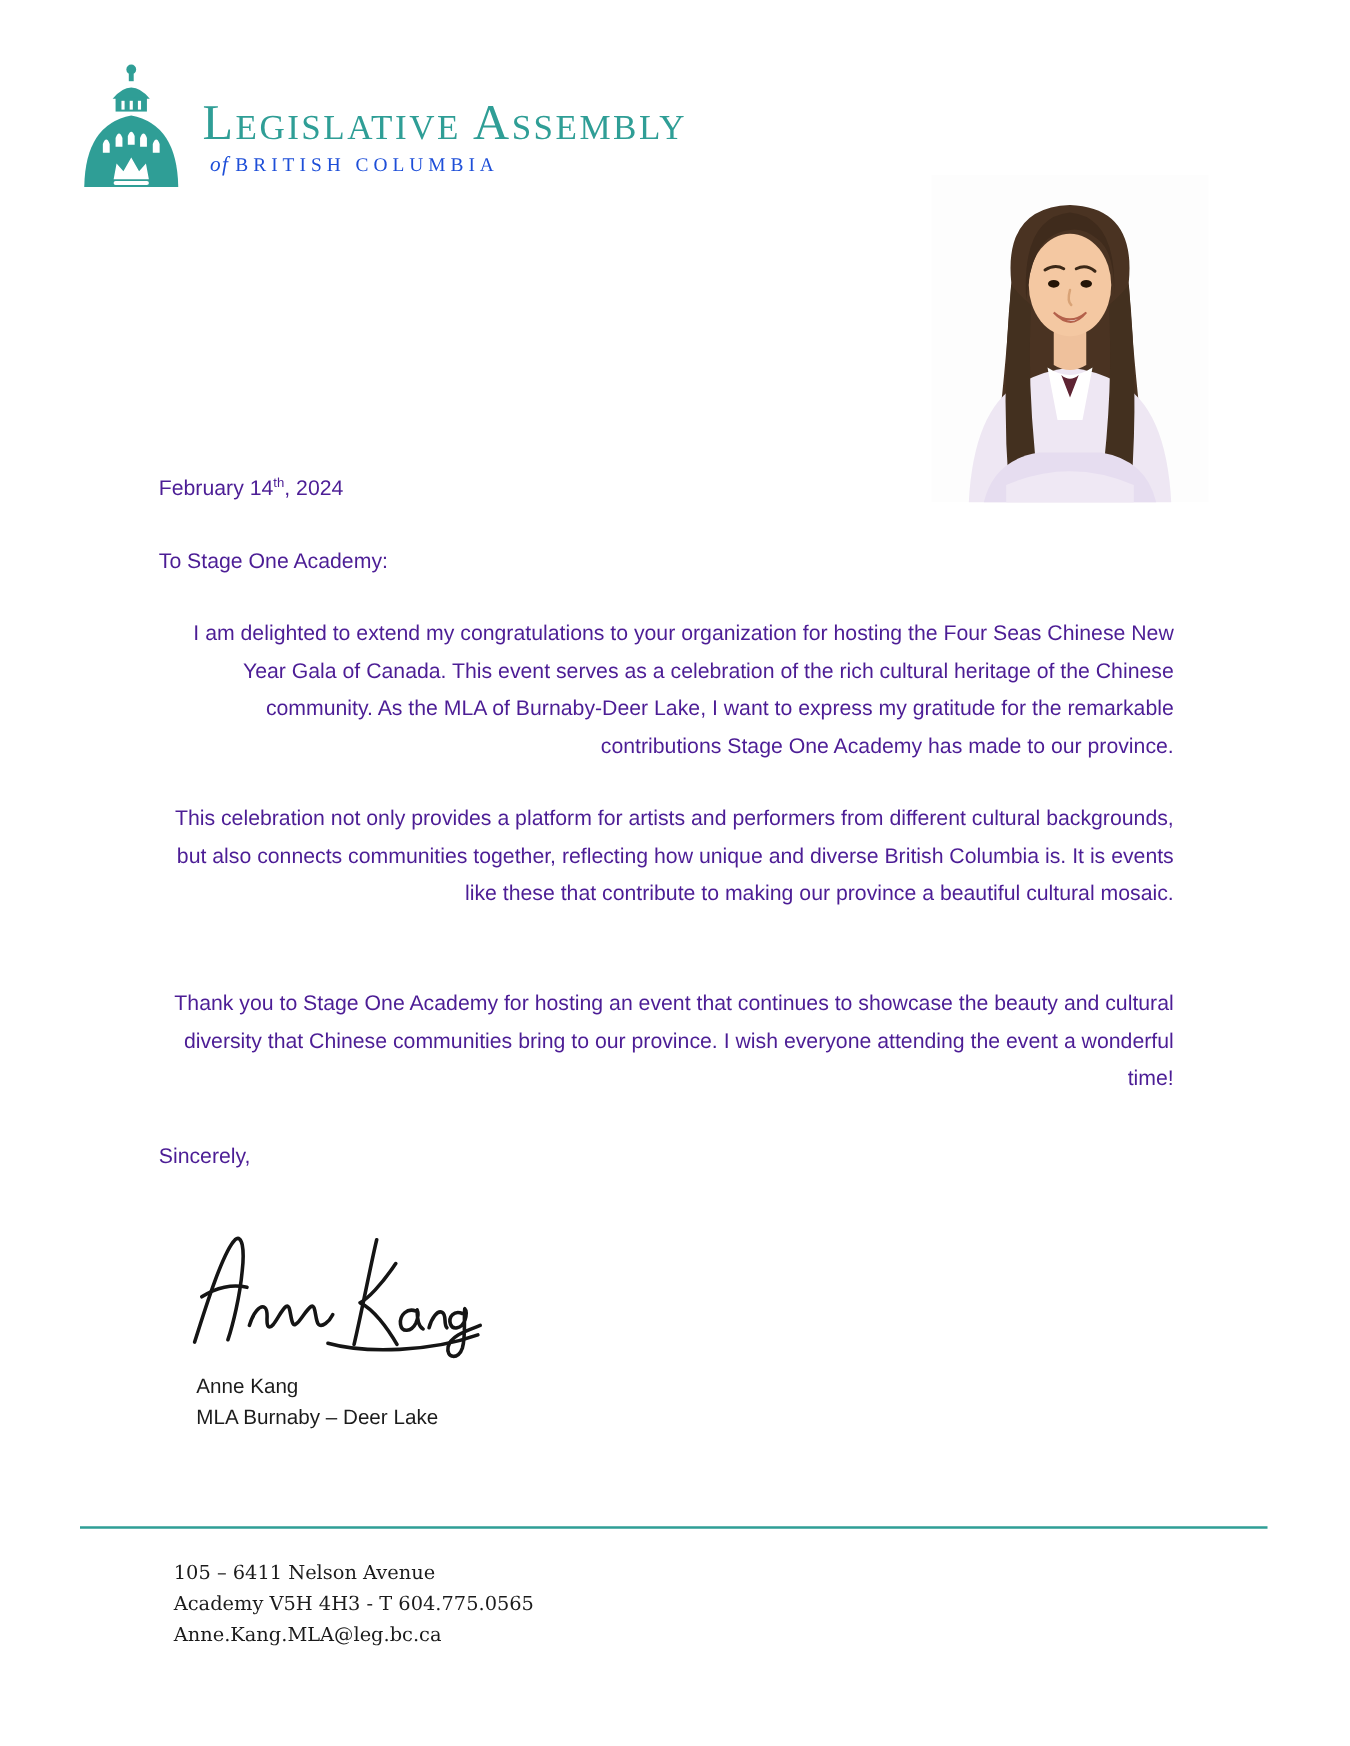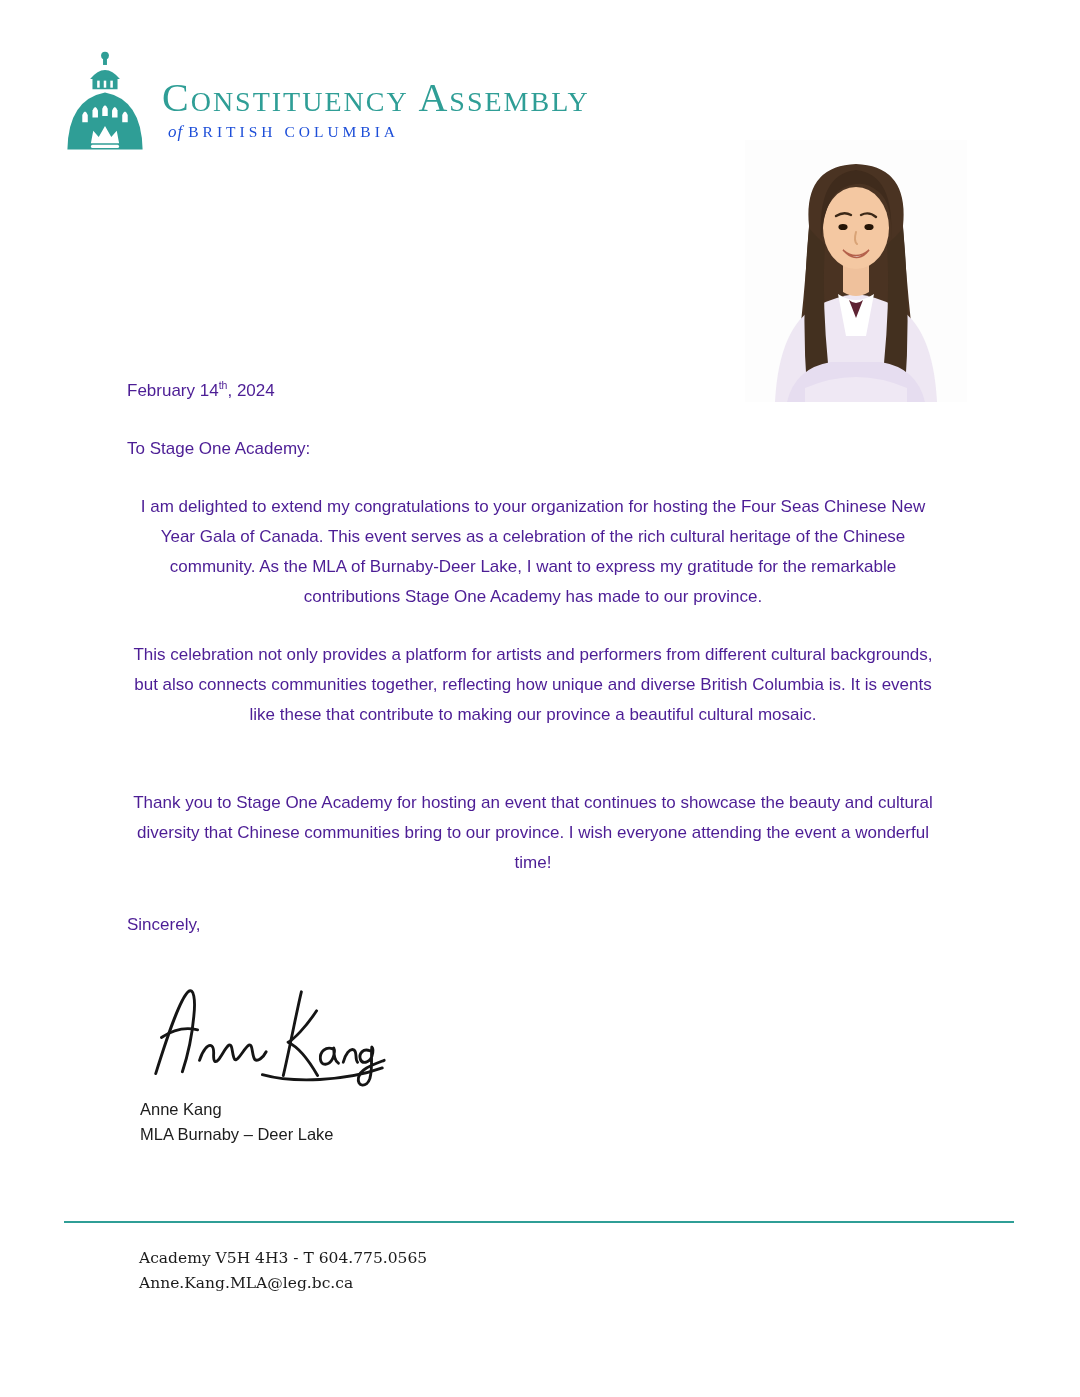--- a/index.html
+++ b/index.html
@@ -65,34 +65,34 @@
   .block {
     position: absolute;
     left: 127px;
     font-size: 17px;
     line-height: 30px;
     color: #4c1d95;
   }
   .date   { top: 376px; }
   .date sup { font-size: 10.5px; vertical-align: super; line-height: 0; }
   .saluta { top: 434px; }
-  .para   { width: 812px; text-align: center; }
+  .para   { width: 812px; text-align: right; }
   .p1 { top: 492px; }
   .p2 { top: 640px; }
   .p3 { top: 788px; }
   .closing { top: 910px; }
 
   .signature {
     position: absolute;
     left: 150px;
     top: 982px;
   }
   .sig-block {
     position: absolute;
-    left: 140px;
+    left: 157px;
     top: 1097px;
     font-size: 16.5px;
     line-height: 25px;
   }
 
   
   .rule {
     position: absolute;
     left: 64px;
     top: 1221px;
@@ -139,21 +139,21 @@
           <path d="M44 78 q3.5 -9 7 0 v9 h-7 z"></path>
           <path d="M56.5 76 q3.5 -9 7 0 v9 h-7 z"></path>
           <path d="M69 78 q3.5 -9 7 0 v9 h-7 z"></path>
           <path d="M82 84 q3.5 -9 7 0 v9 h-7 z"></path>
           <path d="M42 120 l3 -16 7 8 8 -14 8 14 7 -8 3 16 z"></path>
           <rect x="42" y="122" width="36" height="4" rx="2"></rect>
         </g>
       </svg>
     </span>
     <div class="logo-text">
-      <div class="org">Constituency Assembly</div>
+      <div class="org">Legislative Assembly</div>
       <div class="sub"><em>of</em><span>BRITISH COLUMBIA</span></div>
     </div>
   </div>
 
   <div class="portrait">
     <svg viewBox="0 0 222 262" width="222" height="262" aria-hidden="true">
       <rect width="222" height="262" fill="#fdfdfd"></rect>
       <path d="M64 86 Q58 26 111 24 Q164 26 158 86 Q162 150 168 200 L170 258 L52 258 L54 200 Q60 150 64 86 Z" fill="#4a3322"></path>
       <path d="M30 262 Q34 186 72 166 Q92 156 111 154 Q130 156 150 166 Q188 186 192 262 Z" fill="#eee7f3"></path>
       <path d="M98 118 L124 118 L124 152 Q111 160 98 152 Z" fill="#efc19c"></path>
@@ -199,18 +199,19 @@
   </div>
 
   <div class="sig-block">
     <div>Anne Kang</div>
     <div>MLA Burnaby – Deer Lake</div>
   </div>
 
   <div class="rule"></div>
 
   <div class="footer-col fc-left">
+    <div>105 – 6411 Nelson Avenue</div>
     <div>Academy V5H 4H3 - T 604.775.0565</div>
     <div>Anne.Kang.MLA@leg.bc.ca</div>
   </div>
 
 
 </div>
 
 </body></html>

